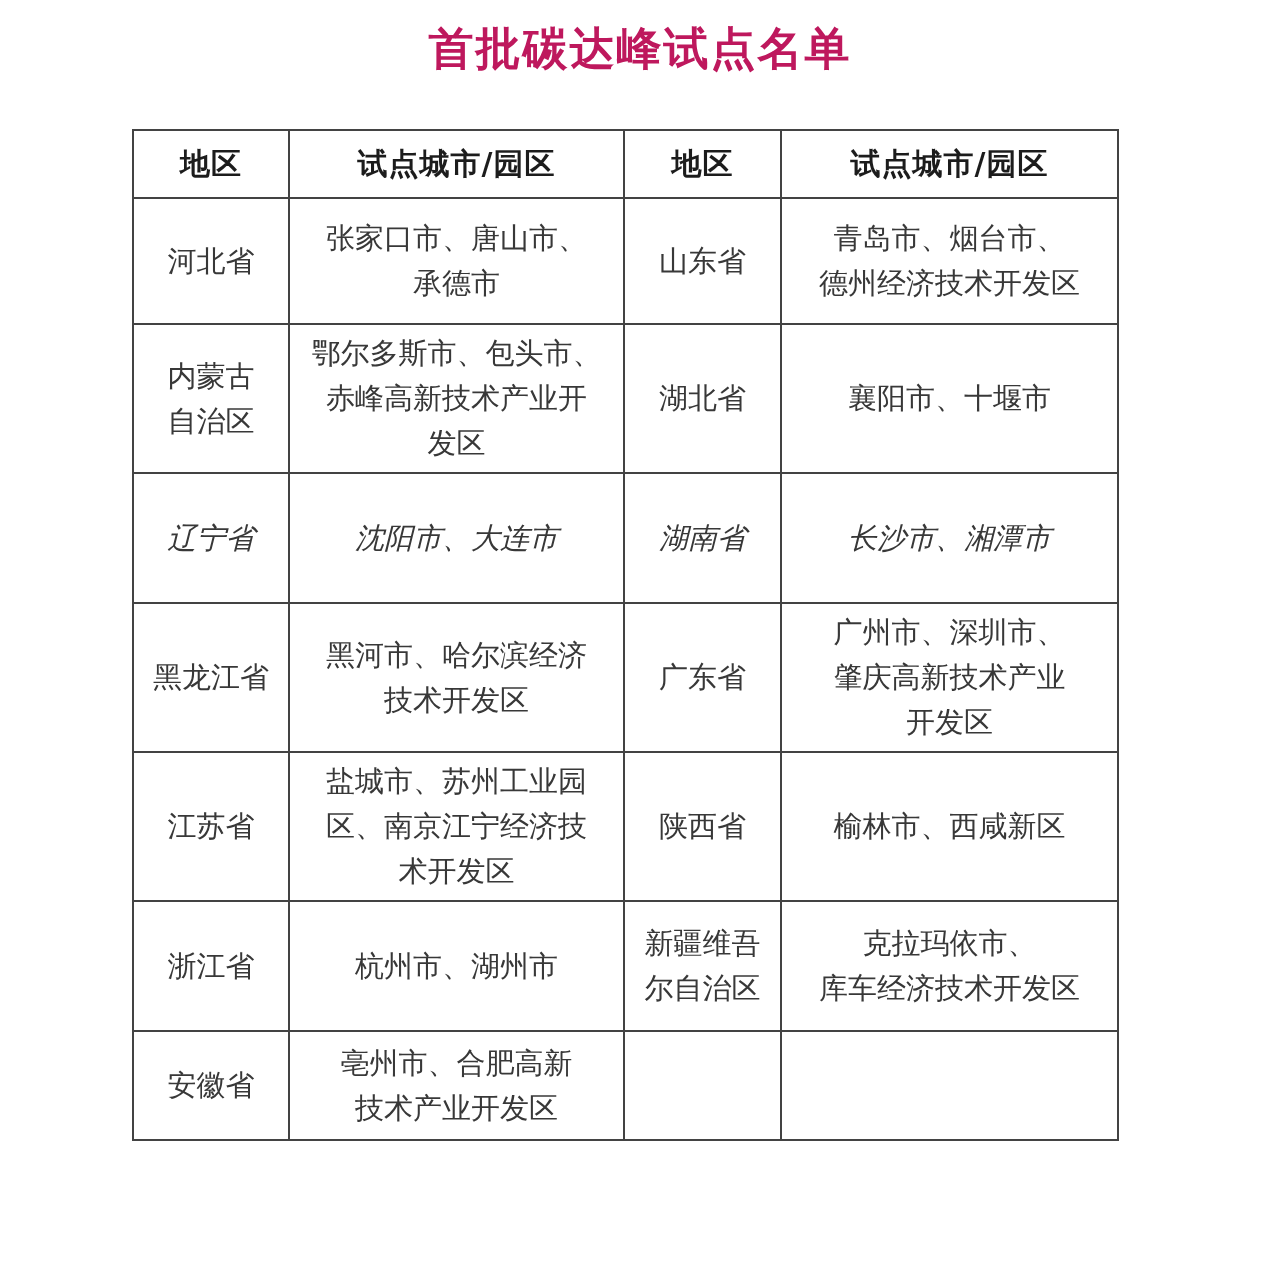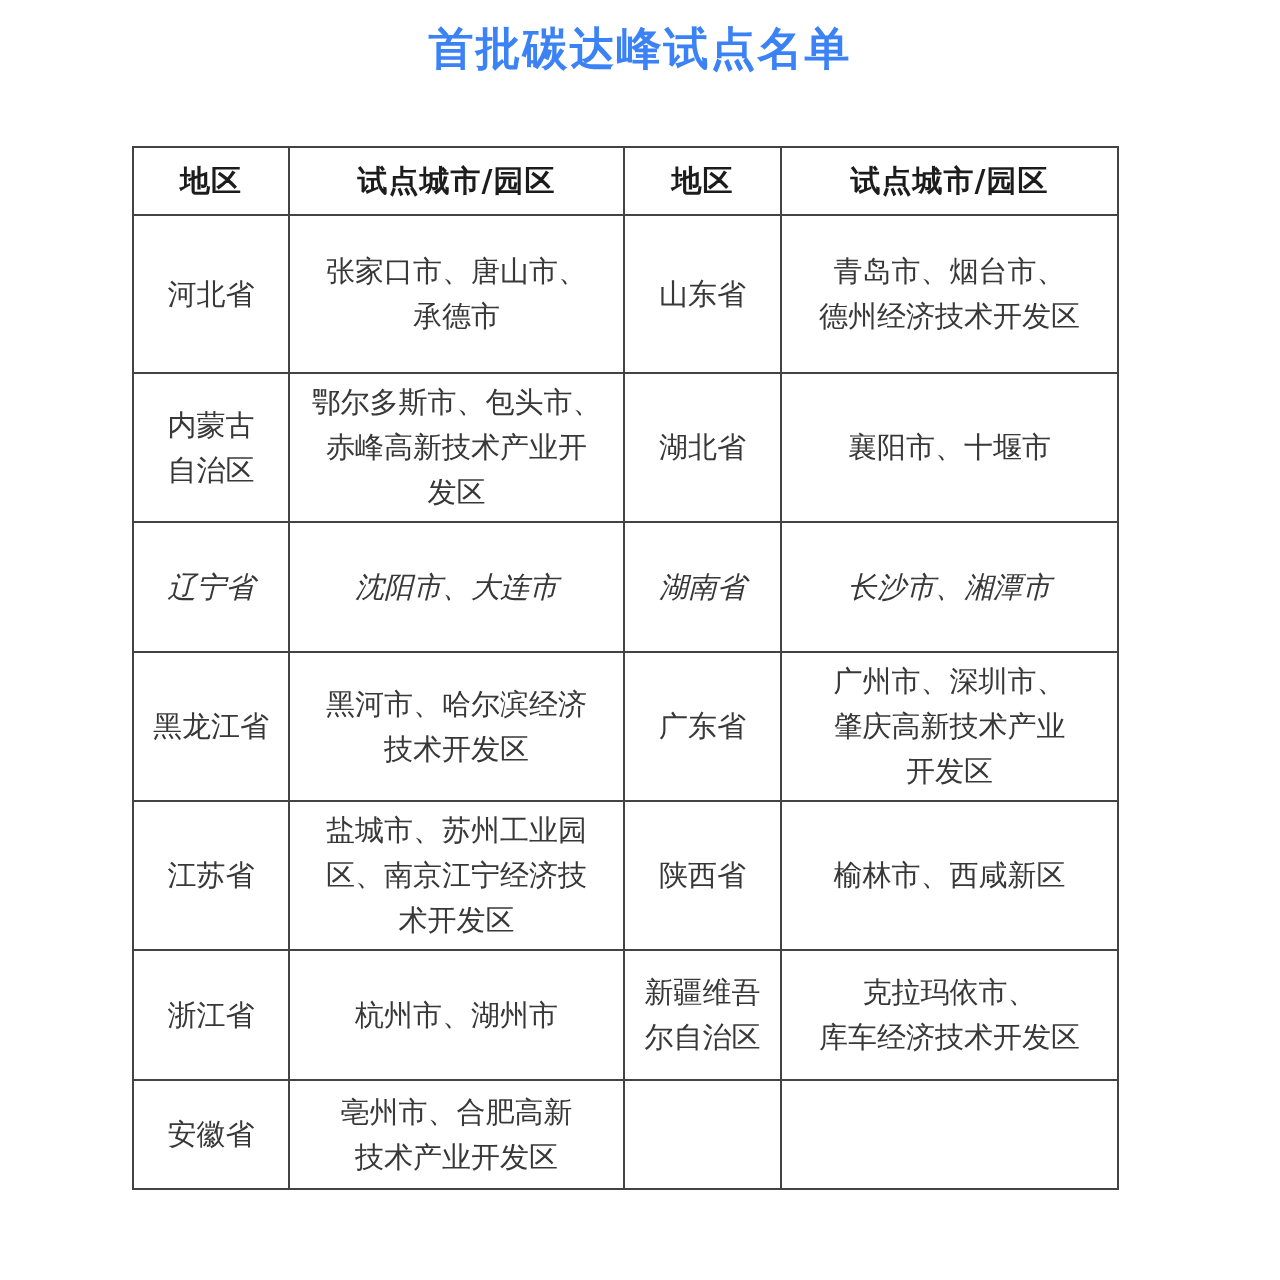--- a/index.html
+++ b/index.html
@@ -16,29 +16,29 @@
     font-family: "DejaVu Serif", "Liberation Serif", serif;
   }
   .doc-title {
     margin: 0;
     padding-top: 20px;
     width: 1280px;
     text-align: center;
     font-size: 45px;
     line-height: 58px;
     font-weight: bold;
-    color: #3b82f6;
+    color: #be185d;
     letter-spacing: 2px;
     font-family: "DejaVu Serif", "Liberation Serif", serif;
   }
   table.pilot-table {
     border-collapse: collapse;
     table-layout: fixed;
     width: 985px;
-    margin: 68px 0 0 132px;
+    margin: 51px 0 0 132px;
   }
   table.pilot-table col.c-region  { width: 156px; }
   table.pilot-table col.c-cities  { width: 335px; }
   table.pilot-table col.c-region2 { width: 157px; }
   table.pilot-table col.c-cities2 { width: 337px; }
   table.pilot-table th,
   table.pilot-table td {
     border: 2px solid #434343;
     text-align: center;
     vertical-align: middle;
@@ -52,21 +52,21 @@
     color: #1c1c1c;
     height: 68px;
     letter-spacing: 1px;
   }
   table.pilot-table td {
     font-size: 29px;
     line-height: 45px;
     color: #383838;
     white-space: pre-line;
   }
-  tbody tr:nth-child(1) { height: 158px; }
+  tbody tr:nth-child(1) { height: 126px; }
   tbody tr:nth-child(2) { height: 126px; }
   tbody tr:nth-child(3) { height: 130px; font-style: italic; }
   tbody tr:nth-child(4) { height: 125px; }
   tbody tr:nth-child(5) { height: 133px; }
   tbody tr:nth-child(6) { height: 130px; }
   tbody tr:nth-child(7) { height: 109px; }
   tbody tr:nth-child(8) { height: 159px; }
 </style>
 </head>
 <body>

